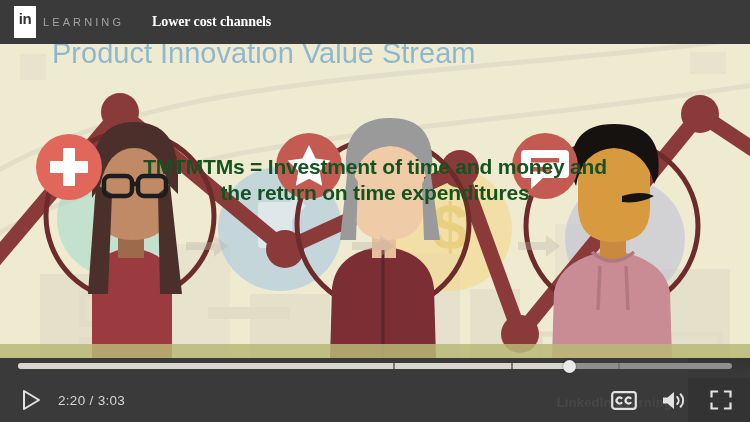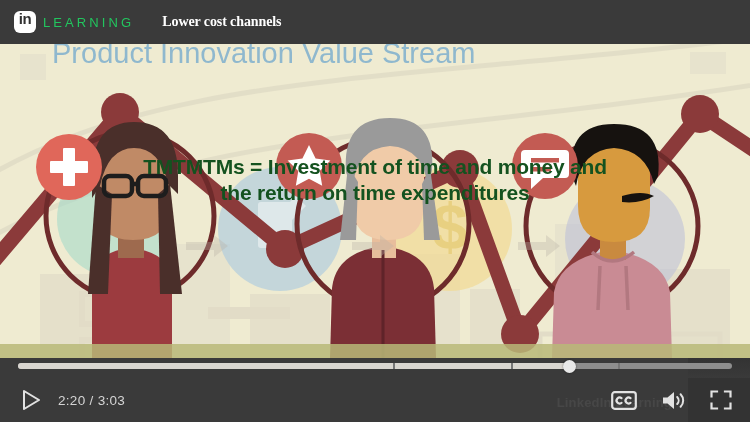--- a/index.html
+++ b/index.html
@@ -14,27 +14,27 @@
   }
 
   
   .topbar {
     position:absolute; left:0; top:0; width:750px; height:44px;
     background:#3a3a3a;
     display:flex; align-items:center; z-index:40;
   }
   .brand { display:flex; align-items:center; margin-left:14px; }
   .in-mark {
-    width:22px; height:22px; background:#ffffff; border-radius:6px;
+    width:22px; height:32px; background:#ffffff; border-radius:0;
     display:flex; align-items:center; justify-content:center;
     font-weight:bold; font-size:15px; color:#313131;
     letter-spacing:-0.5px; line-height:1; padding-bottom:8px;
   }
   .learning-word {
-    margin-left:7px; color:#22c55e; font-size:13px;
+    margin-left:7px; color:#a3a3a3; font-size:11px;
     letter-spacing:3.1px; font-weight:400;
   }
   .video-title {
     margin-left:28px; color:#ffffff; font-size:14px; font-weight:bold;
     letter-spacing:-0.1px;
     font-family:Liberation Serif, serif;
   }
 
   
   .stage {

